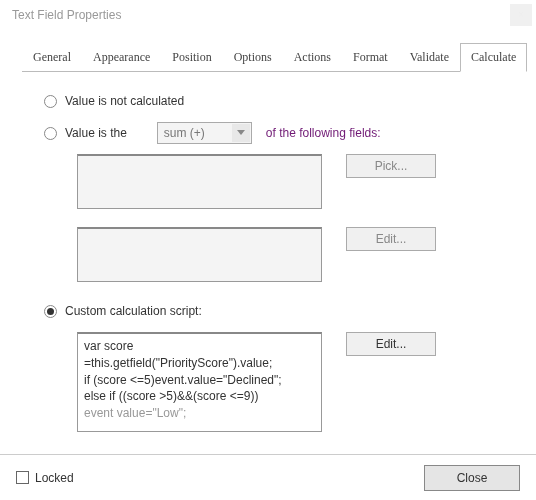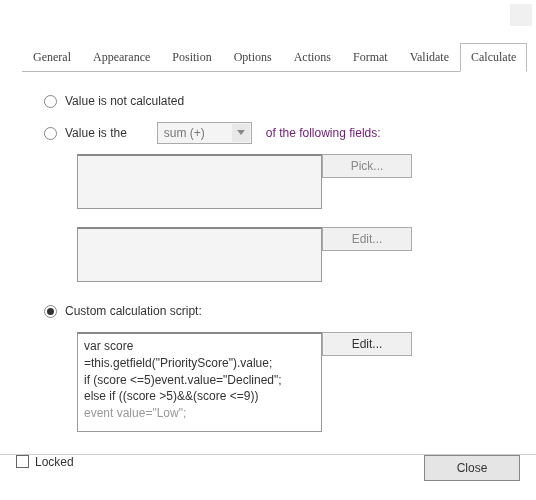--- a/index.html
+++ b/index.html
@@ -109,20 +109,21 @@
   justify-content: center;
 }
 .trail-text {
   font-size: 12px;
   color: #701a75;
 }
 .field-pair {
   display: flex;
   align-items: flex-start;
   margin-bottom: 18px;
+  gap: 24px;
 }
 .textbox {
   width: 245px;
   height: 55px;
   border: 1px solid #999;
   border-top: 2px solid #888;
   background: #f4f4f4;
   margin-left: 33px;
 }
 .textbox.active {
@@ -151,21 +152,21 @@
   color: #333;
 }
 .bottom {
   position: absolute;
   bottom: 0;
   left: 0;
   right: 0;
   height: 46px;
   border-top: 1px solid #ccc;
   display: flex;
-  align-items: flex-start;
+  align-items: center;
   padding: 0 16px;
 }
 .checkbox {
   width: 13px;
   height: 13px;
   border: 1px solid #666;
   background: #fff;
   margin-right: 6px;
   cursor: pointer;
 }
@@ -180,20 +181,21 @@
   justify-content: center;
   font-size: 12px;
   cursor: pointer;
 }
 .faded { color: #999; }
 </style>
 </head>
 <body>
 
 <div class="titlebar">
+  <span>Text Field Properties</span>
   <span class="close-x">×</span>
 </div>
 
 <div class="tabs">
   <div class="tab">General</div>
   <div class="tab">Appearance</div>
   <div class="tab">Position</div>
   <div class="tab">Options</div>
   <div class="tab">Actions</div>
   <div class="tab">Format</div>

